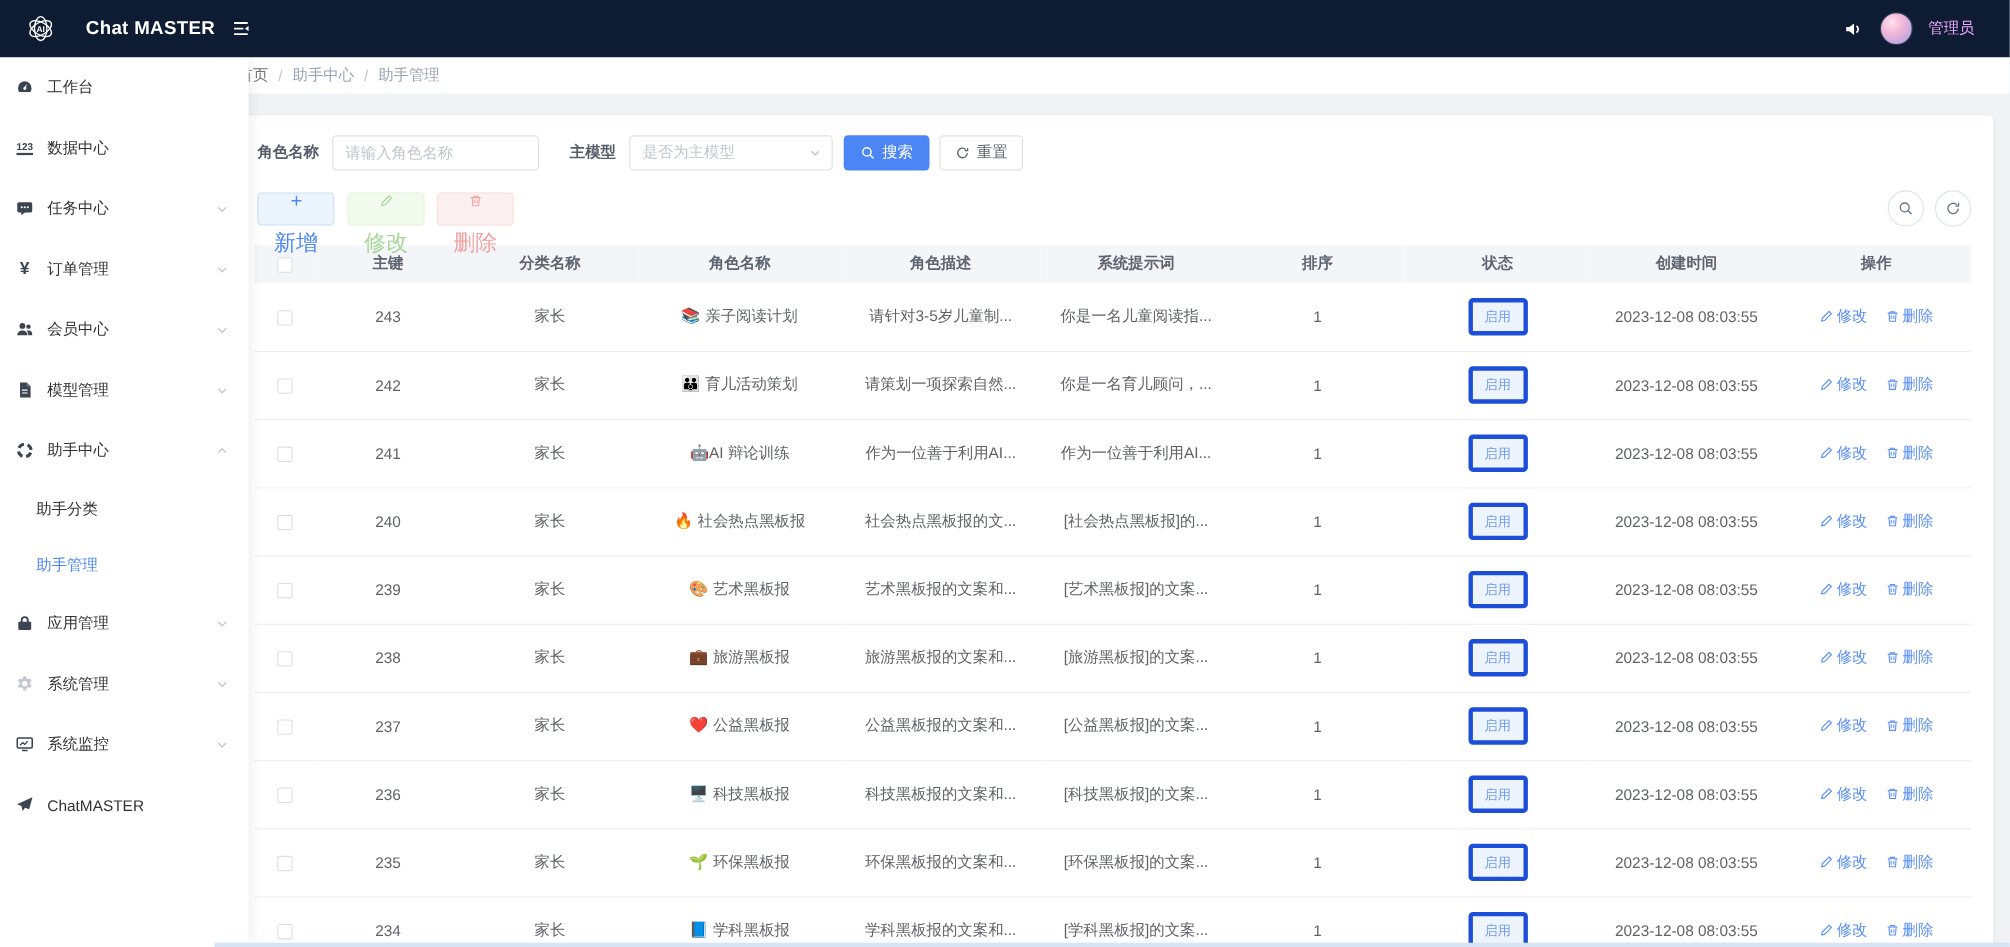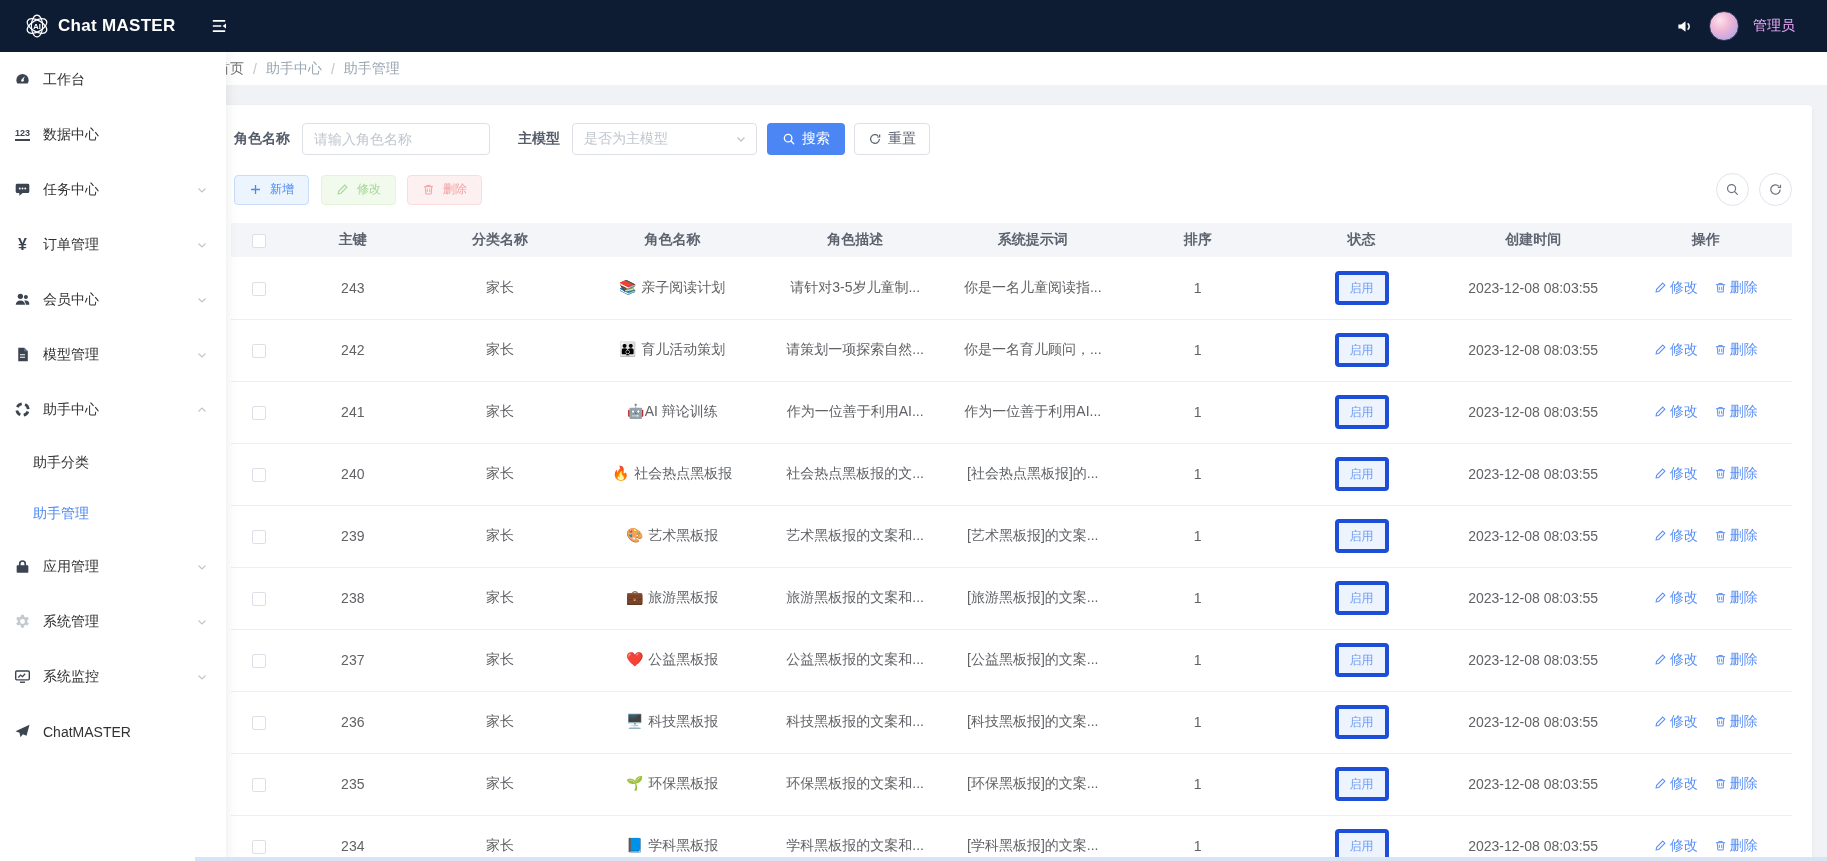--- a/index.html
+++ b/index.html
@@ -1,20 +1,20 @@
 <!DOCTYPE html>
 <html><head>
 <meta charset="utf-8">
 <style>
   * { margin:0; padding:0; box-sizing:border-box; }
   html,body { width:1827px; height:861px; overflow:hidden; font-family:"Liberation Sans","DejaVu Sans",sans-serif; background:#f0f2f5; }
 
   
   .navbar{position:fixed;top:0;left:0;right:0;height:52px;background:#0d1b33;display:flex;align-items:center;z-index:20;}
-  .brand{width:195px;display:flex;align-items:center;padding-left:24px;gap:8px;flex:none;}
+  .brand{width:195px;display:flex;align-items:center;padding-left:24px;gap:28px;flex:none;}
   .brand-text{color:#fff;font-size:17px;font-weight:700;letter-spacing:.3px;white-space:nowrap;}
   .fold{margin-left:15px;cursor:pointer;display:flex;align-items:center;}
   .nav-right{margin-left:auto;display:flex;align-items:center;gap:14px;padding-right:32px;}
   .avatar{width:30px;height:30px;border-radius:50%;background:radial-gradient(circle at 35% 30%,#fbe3ef 0%,#f3b9d6 35%,#caa9e0 70%,#8fa8de 100%);border:1px solid #2a3b57;}
   .username{color:#f0abfc;font-size:14px;}
 
   
   .sidebar{position:fixed;top:52px;left:0;bottom:0;width:226px;background:#fff;box-shadow:2px 0 10px rgba(29,35,41,.08);z-index:10;overflow:hidden;}
   .nav-item{height:55px;display:flex;align-items:center;padding:0 18px 0 13px;color:#303133;font-size:14px;cursor:pointer;}
   .nav-icon{width:19px;height:17px;margin-right:11px;display:inline-flex;align-items:center;justify-content:center;color:#3b4450;}
@@ -40,21 +40,21 @@
   .f-input{width:188px;height:32px;border:1px solid #dcdfe6;border-radius:4px;padding:0 11px;font-size:14px;color:#606266;outline:none;font-family:inherit;}
   .f-input::placeholder{color:#c0c6cf;}
   .f-label2{margin-left:28px;}
   .f-select{width:185px;height:32px;border:1px solid #dcdfe6;border-radius:4px;padding:0 9px 0 11px;font-size:14px;color:#c0c6cf;display:flex;align-items:center;justify-content:space-between;background:#fff;cursor:pointer;}
   .btn{height:32px;border-radius:4px;font-size:14px;display:inline-flex;align-items:center;justify-content:center;gap:6px;cursor:pointer;font-family:inherit;border:1px solid transparent;white-space:nowrap;}
   .btn-search{margin-left:10px;padding:0 15px;background:#4c86f5;color:#fff;border:none;}
   .btn-reset{margin-left:9px;padding:0 13px;background:#fff;border:1px solid #dcdfe6;color:#5f6672;}
 
   
   .toolbar-row{display:flex;align-items:center;margin:0 0 17px 3px;}
-  .tbtn{height:30px;border-radius:4px;font-size:12px;display:inline-flex;align-items:center;gap:8px;padding:0 14px;cursor:pointer;font-family:inherit;}
+  .tbtn{height:30px;border-radius:4px;font-size:20px;display:inline-flex;align-items:center;gap:18px;padding:0 14px;cursor:pointer;font-family:inherit;flex-direction:column;}
   .btn-add{background:#ecf4fe;border:1px solid #c9ddfb;color:#4c87f0;}
   .btn-edit{background:#f1faec;border:1px solid #e4f3da;color:#a6d698;margin-left:12px;}
   .btn-del{background:#fdf0f0;border:1px solid #fadcdc;color:#f0a2a2;margin-left:11px;}
   .right-tools{margin-left:auto;display:flex;gap:10px;}
   .circle-btn{width:33px;height:33px;border-radius:50%;border:1px solid #e0e3e9;background:#fff;display:flex;align-items:center;justify-content:center;cursor:pointer;}
 
   
   table{width:100%;border-collapse:collapse;table-layout:fixed;}
   thead th{background:#f3f5f8;height:34px;font-size:14px;color:#5d6470;font-weight:700;text-align:center;white-space:nowrap;overflow:hidden;padding:0 6px;margin-top:20px;}
   tbody td{height:62px;border-bottom:1px solid #ebeef5;font-size:14px;color:#606266;text-align:center;white-space:nowrap;overflow:hidden;padding:0 8px;}

